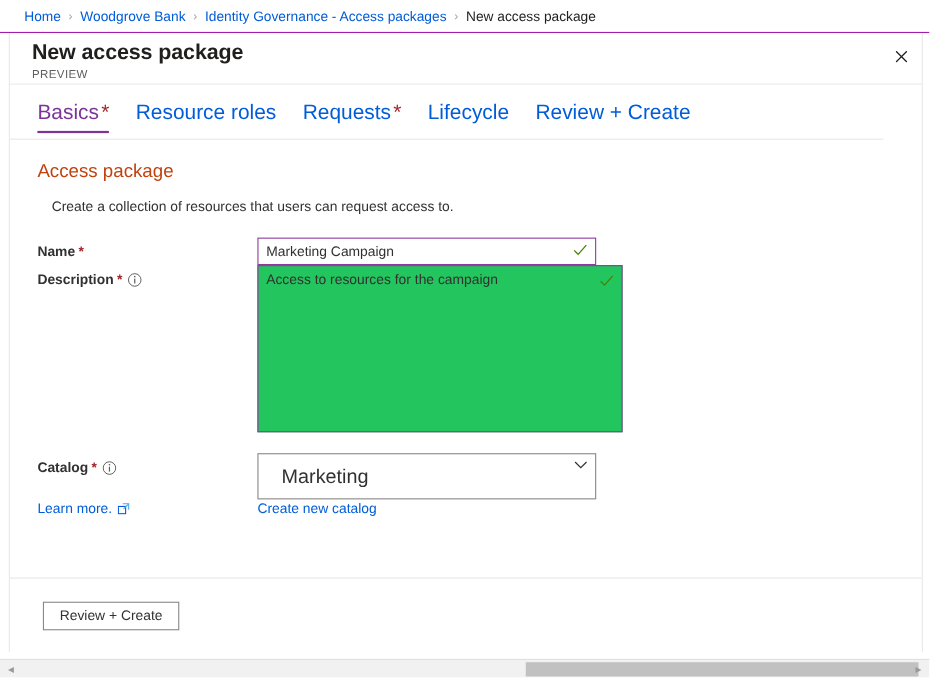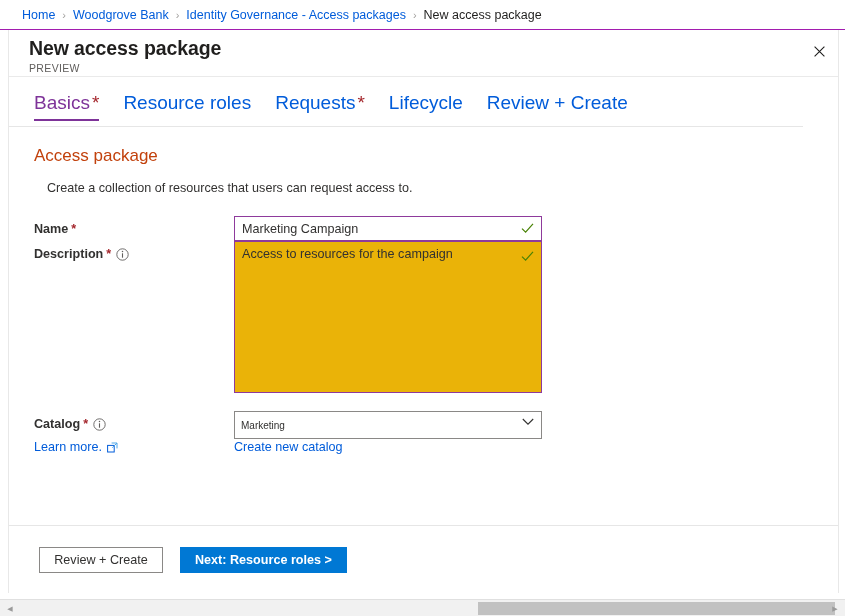--- a/index.html
+++ b/index.html
@@ -188,24 +188,24 @@
     border: 1px solid #8e3a9c;
     background: #ffffff;
     font-family: "Liberation Sans", sans-serif;
     font-size: 12.6px;
     color: #323130;
     padding: 0 26px 0 7px;
     outline: none;
     line-height: 23px;
   }
   .text-area {
-    width: 308px;
+    width: 332px;
     height: 152px;
     border: 1px solid #8e3a9c;
-    background: #eab308;
+    background: #22c55e;
     font-family: "Liberation Sans", sans-serif;
     font-size: 12.6px;
     color: #323130;
     padding: 4px 26px 4px 7px;
     outline: none;
     resize: none;
     line-height: 17px;
     overflow: hidden;
   }
   .valid-check {
@@ -214,26 +214,26 @@
     top: 5px;
     width: 13px;
     height: 13px;
     pointer-events: none;
   }
   .valid-check.ta { top: 8px; }
 
   .select-wrap { position: relative; width: 308px; }
   .select-box {
     width: 308px;
-    height: 28px;
+    height: 42px;
     border: 1px solid #8a8886;
     background: #ffffff;
-    font-size: 10px;
-    color: #323130;
-    padding: 0 28px 0 6px;
+    font-size: 18px;
+    color: #323130;
+    padding: 0 28px 0 21px;
     display: flex;
     align-items: center;
     cursor: pointer;
     line-height: 23px;
   }
   .chevron {
     position: absolute;
     right: 8px;
     top: 7px;
     pointer-events: none;
@@ -448,21 +448,20 @@
             </span>
           </span>
           <span class="link">Create new catalog</span>
         </div>
 
       </div>
     </div>
 
     <div class="footer">
       <button class="btn">Review + Create</button>
-      <button class="btn btn-primary">Next: Resource roles &gt;</button>
     </div>
 
   </div>
 
   <div class="hscroll">
     <div class="hscroll-arrow left">◀</div>
     <div class="hscroll-thumb"></div>
     <div class="hscroll-arrow right">▶</div>
   </div>
 

